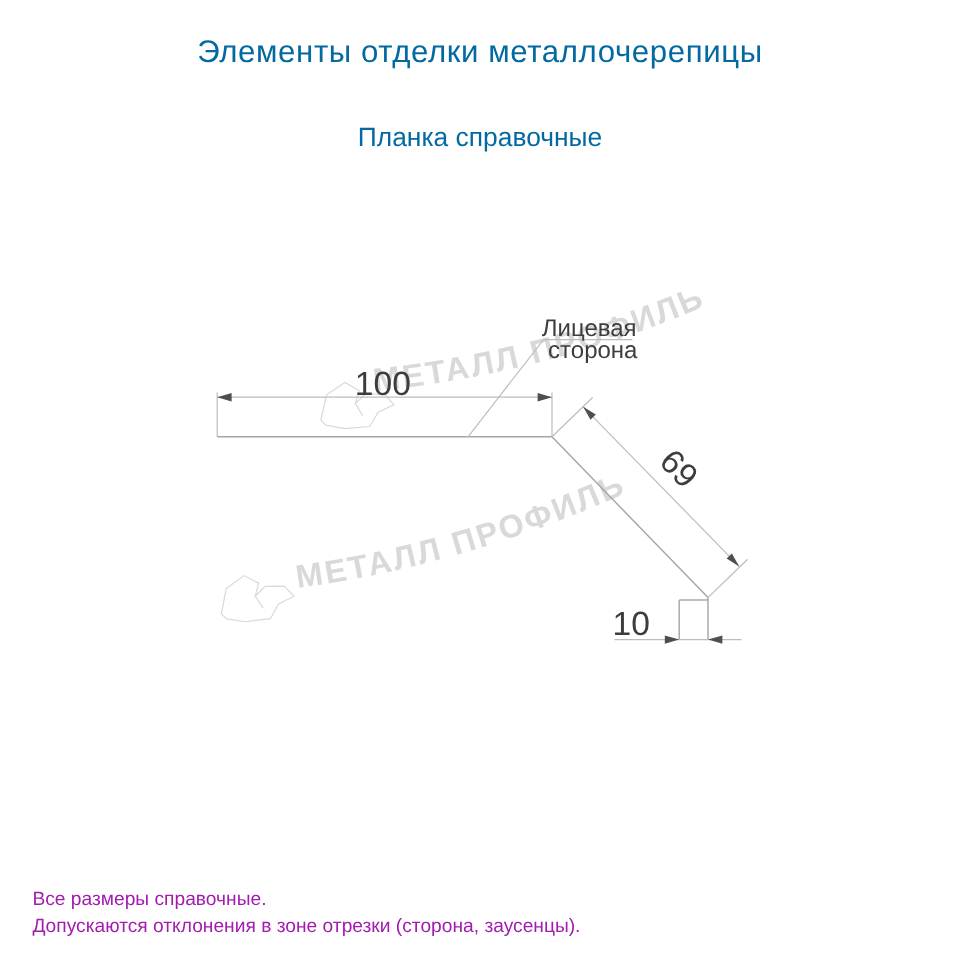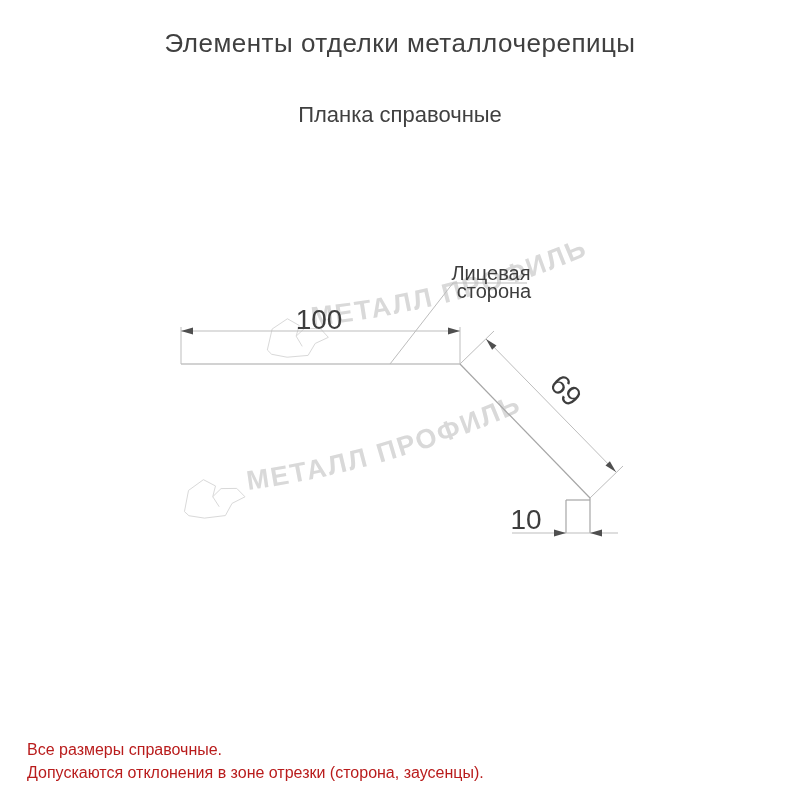--- a/index.html
+++ b/index.html
@@ -6,28 +6,28 @@
   #page{
     position:relative;
     width:800px;height:800px;
     background:#ffffff;
     overflow:hidden;
     font-family:"Liberation Sans", sans-serif;
   }
   .ctext{
     position:absolute;left:0;width:800px;
     text-align:center;line-height:1;
-    color:#404040;
+    color:#0369a1;
   }
   #title{top:30px;font-size:26px;letter-spacing:0.5px;}
   #subtitle{top:104px;font-size:22px;}
   #model{top:139px;font-size:22px;}
   .footnote{
     position:absolute;left:27px;line-height:1;
-    font-size:16px;color:#b91c1c;
+    font-size:16px;color:#a21caf;
   }
   #footnote1{top:742px;}
   #footnote2{top:765px;}
   #drawing{position:absolute;top:0;left:0;}
   .wm-text{
     font-size:27px;letter-spacing:2px;font-weight:bold;
   }
   .dim-text{font-size:28px;}
   .label-text{font-size:20px;}
 </style>

